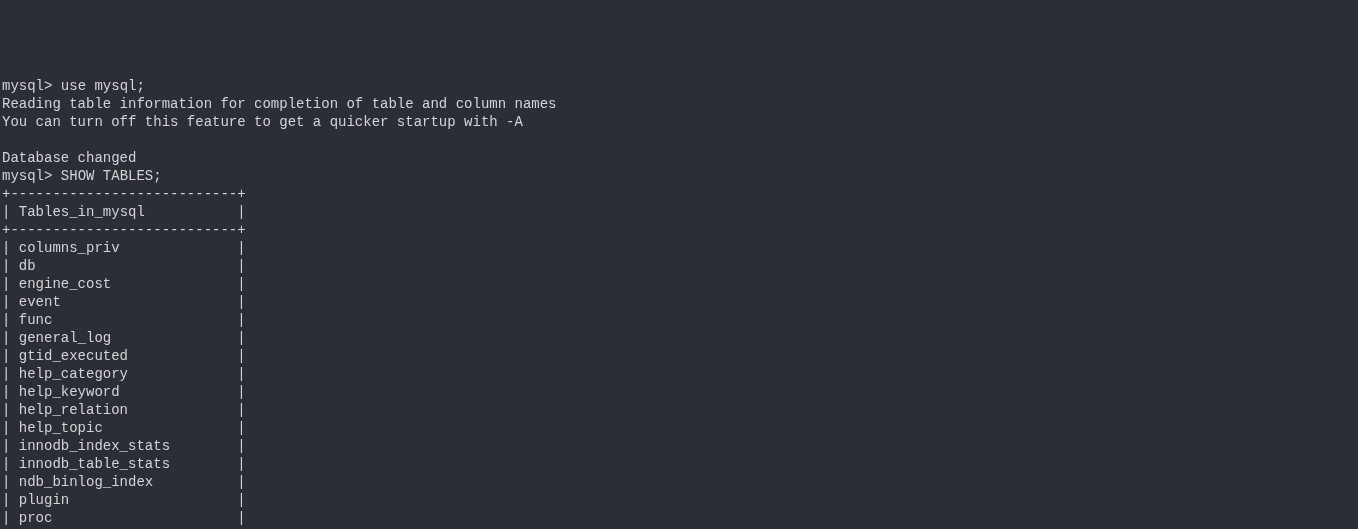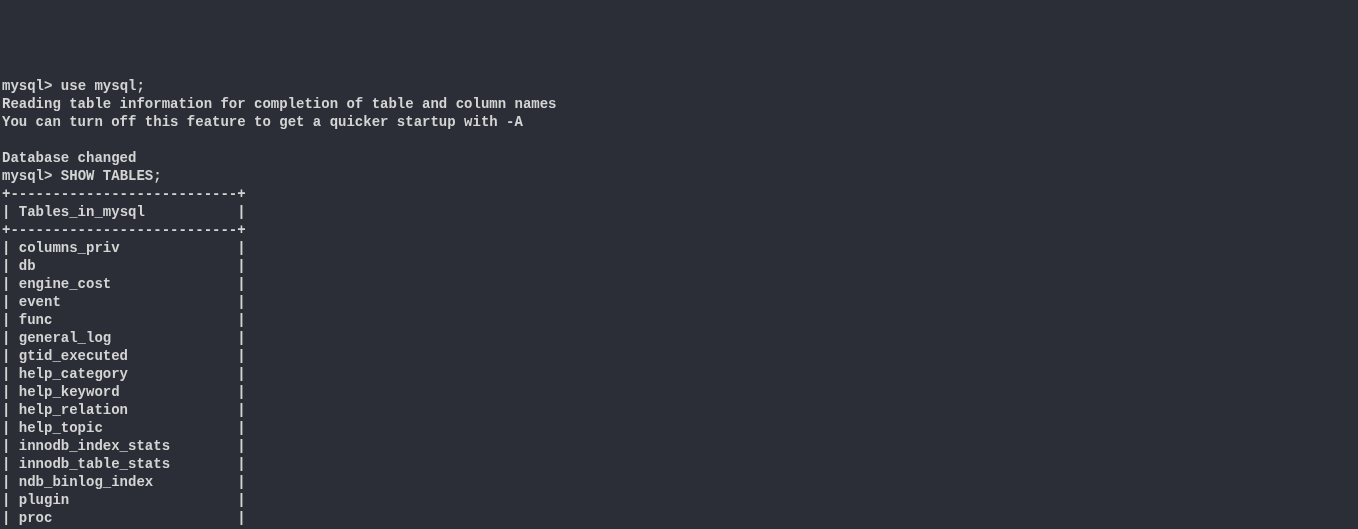--- a/index.html
+++ b/index.html
@@ -17,21 +17,20 @@
       white-space: pre;
       overflow: hidden;
       width: 1358px;
       height: 529px;
     }
     .terminal {
       padding: 5px 2px;
     }
     .line {
       display: block;
-      font-weight: bold;
     }
   </style>
 </head>
 <body>
 
 
 
 <div class="terminal"><span class="line"><span>mysql&gt;</span> <span>use mysql;</span></span><span class="line">Reading table information for completion of table and column names</span><span class="line">You can turn off this feature to get a quicker startup with -A</span><span class="line"> </span><span class="line">Database changed</span><span class="line"><span>mysql&gt;</span> <span>SHOW TABLES;</span></span><span class="line">+---------------------------+</span><span class="line">| <span>Tables_in_mysql</span>           |</span><span class="line">+---------------------------+</span><div id="table-rows"><span class="line">| columns_priv              |</span><span class="line">| db                        |</span><span class="line">| engine_cost               |</span><span class="line">| event                     |</span><span class="line">| func                      |</span><span class="line">| general_log               |</span><span class="line">| gtid_executed             |</span><span class="line">| help_category             |</span><span class="line">| help_keyword              |</span><span class="line">| help_relation             |</span><span class="line">| help_topic                |</span><span class="line">| innodb_index_stats        |</span><span class="line">| innodb_table_stats        |</span><span class="line">| ndb_binlog_index          |</span><span class="line">| plugin                    |</span><span class="line">| proc                      |</span><span class="line">| procs_priv                |</span></div></div>
 
 

